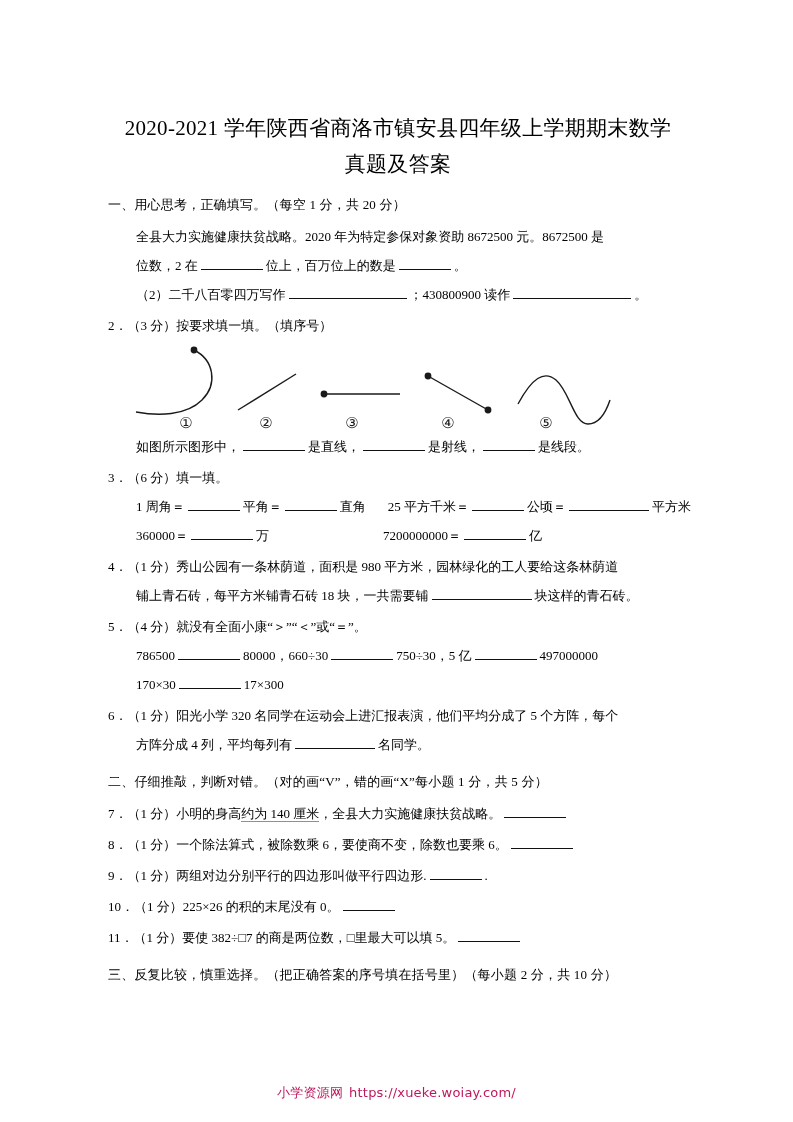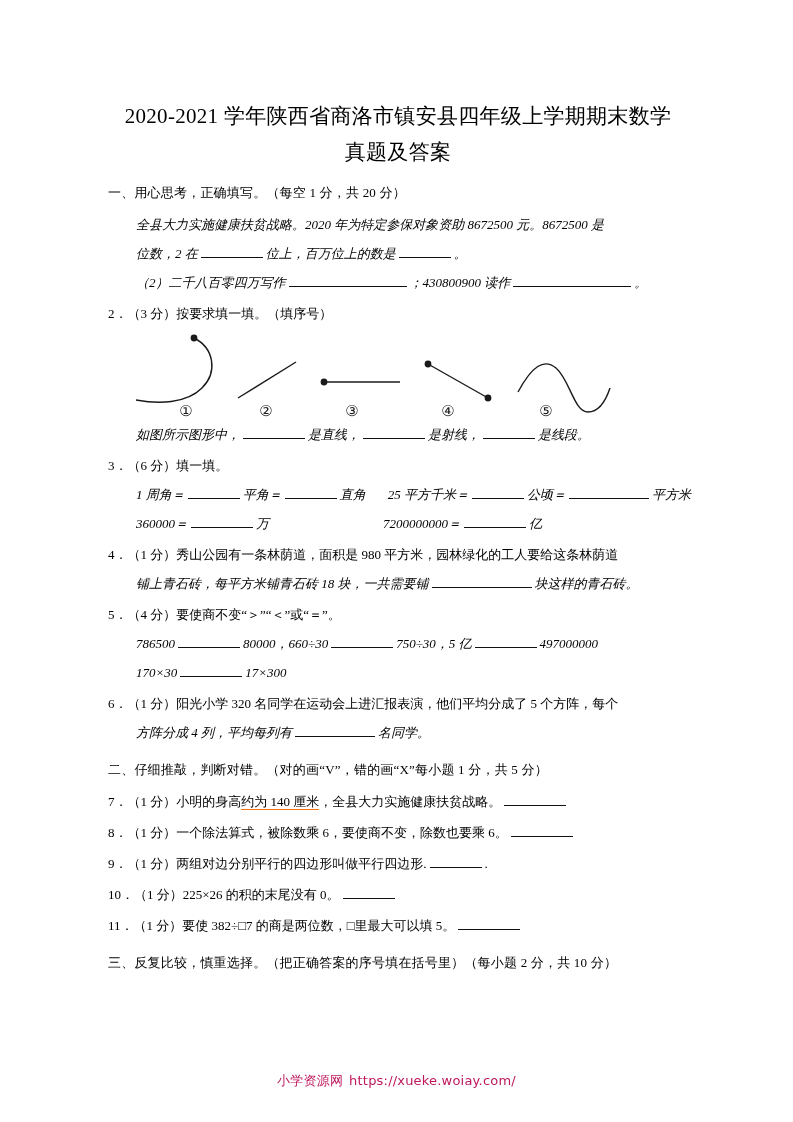--- a/index.html
+++ b/index.html
@@ -10,21 +10,21 @@
   body {
     width: 793px;
     height: 1122px;
     position: relative;
     font-family: "Liberation Serif", "DejaVu Serif", serif;
     color: #000000;
     overflow: hidden;
   }
   .page {
     position: absolute;
-    left: 0; top: 0;
+    left: 0; top: 12px;
     width: 793px;
     height: 834px;
     background: #fff;
   }
   .content {
     position: absolute;
     left: 108px;
     top: 98px;
     width: 580px;
   }
@@ -53,21 +53,21 @@
   .q {
     font-size: 13px;
     line-height: 29px;
     margin-top: 2px;
     position: relative;
   }
   .q-line {
     display: block;
     white-space: nowrap;
   }
-  .q-line.indent { padding-left: 28px; font-style: italic; }
+  .q-line.indent { padding-left: 28px; }
 
   
   .blank {
     display: inline-block;
     border-bottom: 1px solid #111;
     vertical-align: baseline;
     height: 13px;
     margin: 0 3px;
   }
   .b-s  { width: 52px; }
@@ -170,21 +170,21 @@
       <span class="q-line indent"><span>1 周角＝</span><span class="blank b-s"></span><span>平角＝</span><span class="blank b-s"></span><span>直角</span><span class="sp-l"></span><span>25 平方千米＝</span><span class="blank b-s"></span><span>公顷＝</span><span class="blank b-l"></span><span>平方米</span></span>
       <span class="q-line indent"><span>360000＝</span><span class="blank b-m"></span><span>万</span><span class="sp-xl"></span><span class="sp-xl"></span><span class="sp-l"></span><span>7200000000＝</span><span class="blank b-m"></span><span>亿</span></span>
     </div>
 
     <div class="q">
       <span class="q-line"><span>4．</span><span>（1 分）</span><span>秀山公园有一条林荫道，面积是 980 平方米，园林绿化的工人要给这条林荫道</span></span>
       <span class="q-line indent"><span>铺上青石砖，每平方米铺青石砖 18 块，一共需要铺</span><span class="blank b-xl"></span><span>块这样的青石砖。</span></span>
     </div>
 
     <div class="q">
-      <span class="q-line"><span>5．</span><span>（4 分）</span><span>要使商不变“＞”“＜”或“＝”。</span></span>
+      <span class="q-line"><span>5．</span><span>（4 分）</span><span>就没有全面小康“＞”“＜”或“＝”。</span></span>
       <span class="q-line indent"><span>786500</span><span class="blank b-m"></span><span>80000，660÷30</span><span class="blank b-m"></span><span>750÷30，5 亿</span><span class="blank b-m"></span><span>497000000</span></span>
       <span class="q-line indent"><span>170×30</span><span class="blank b-m"></span><span>17×300</span></span>
     </div>
 
     <div class="q">
       <span class="q-line"><span>6．</span><span>（1 分）</span><span>阳光小学 320 名同学在运动会上进汇报表演，他们平均分成了 5 个方阵，每个</span></span>
       <span class="q-line indent"><span>方阵分成 4 列，平均每列有</span><span class="blank b-l"></span><span>名同学。</span></span>
     </div>
 
     <div class="section-head">二、仔细推敲，判断对错。（对的画“V”，错的画“X”每小题 1 分，共 5 分）</div>

